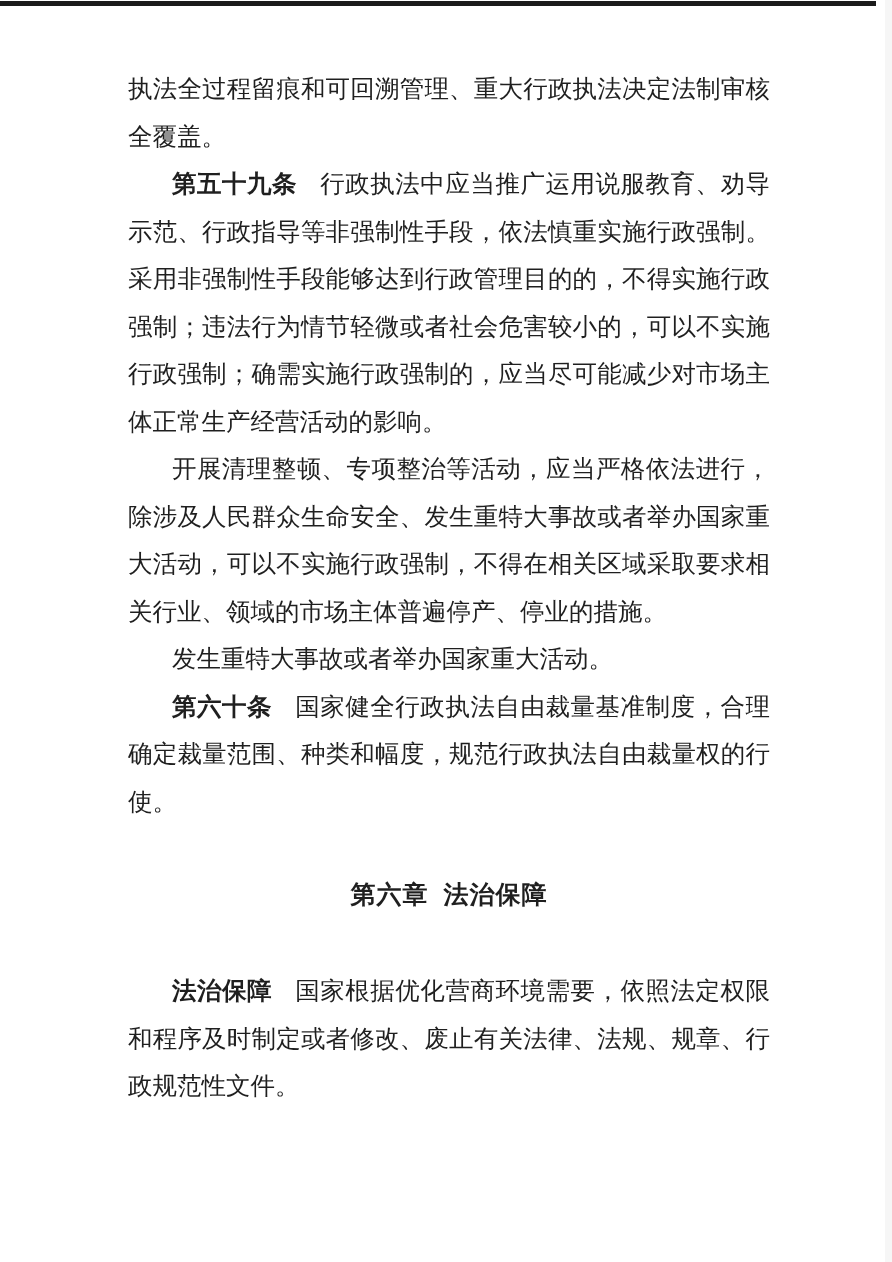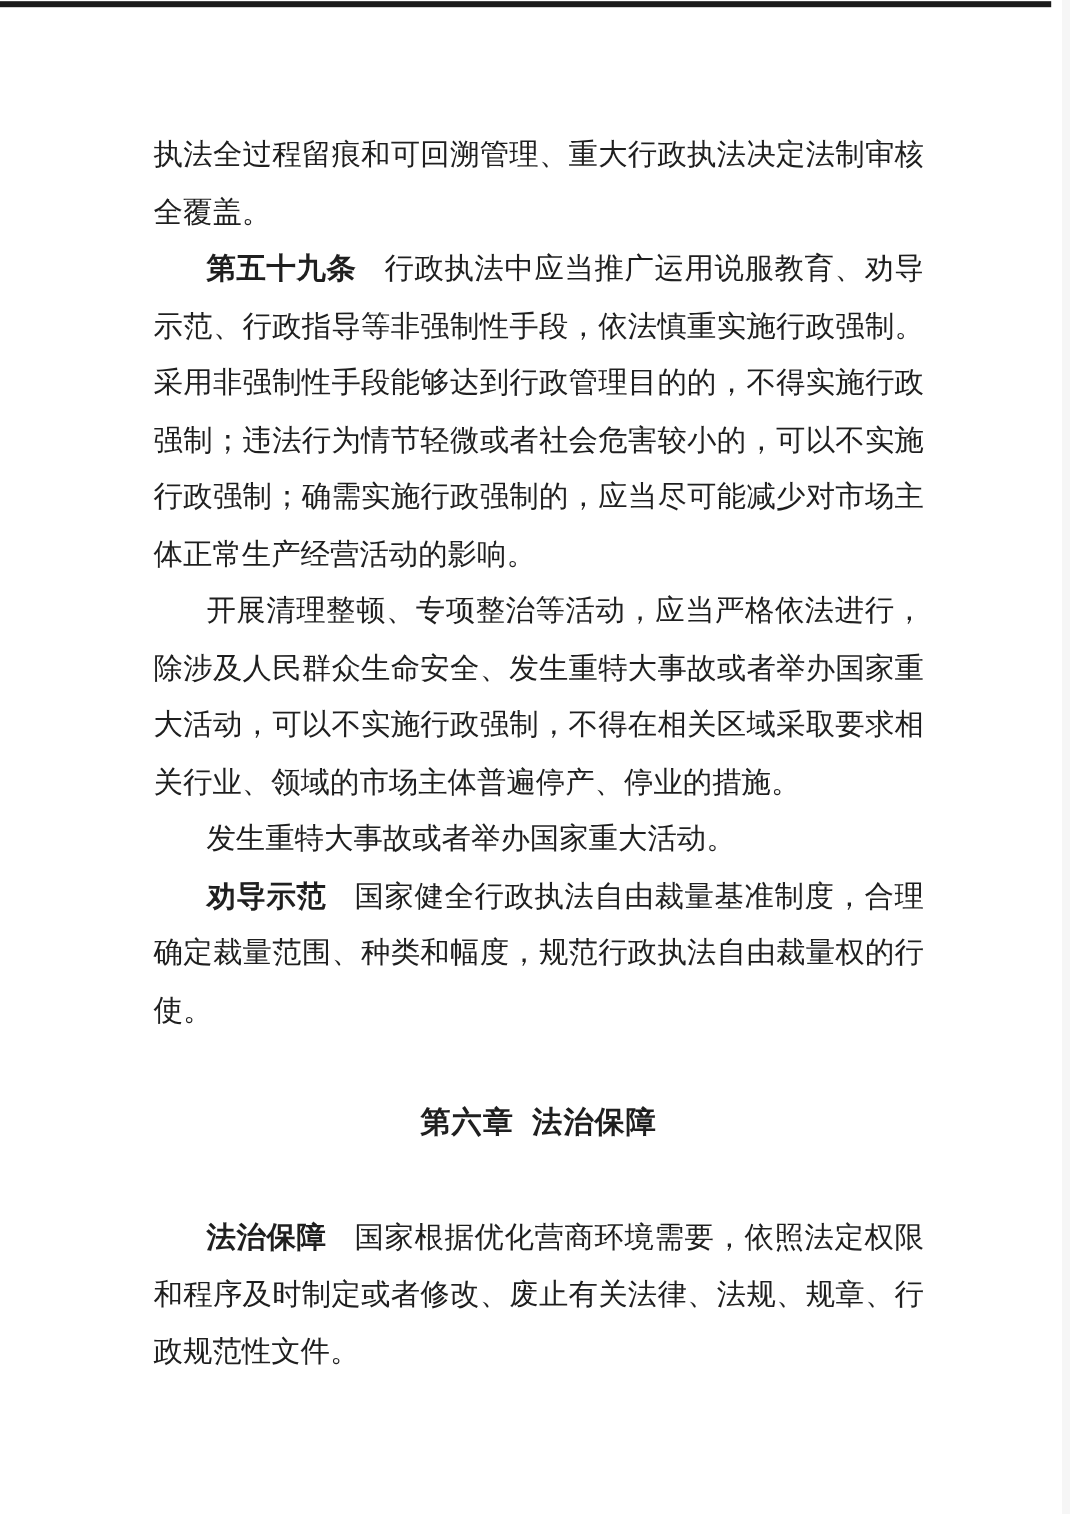--- a/index.html
+++ b/index.html
@@ -25,21 +25,21 @@
     right: 0;
     width: 7px;
     height: 1262px;
     background: #f6f6f6;
   }
   .text-column {
     position: absolute;
     left: 128px;
     top: 0;
     width: 642px;
-    padding-top: 106px;
+    padding-top: 65px;
     font-size: 24.5px;
     line-height: 47.5px;
     color: #1f1f1f;
     text-align: justify;
     text-justify: inter-ideograph;
   }
   .body-par {
     margin: 0;
   }
   .body-par.indent {
@@ -73,20 +73,20 @@
   <main class="text-column">
 
     <p class="body-par">执法全过程留痕和可回溯管理、重大行政执法决定法制审核全覆盖。</p>
 
     <p class="body-par indent"><span class="article-label">第五十九条</span><span>行政执法中应当推广运用说服教育、劝导示范、行政指导等非强制性手段，依法慎重实施行政强制。采用非强制性手段能够达到行政管理目的的，不得实施行政强制；违法行为情节轻微或者社会危害较小的，可以不实施行政强制；确需实施行政强制的，应当尽可能减少对市场主体正常生产经营活动的影响。</span></p>
 
     <p class="body-par indent">开展清理整顿、专项整治等活动，应当严格依法进行，除涉及人民群众生命安全、发生重特大事故或者举办国家重大活动，可以不实施行政强制，不得在相关区域采取要求相关行业、领域的市场主体普遍停产、停业的措施。</p>
 
     <p class="body-par indent">发生重特大事故或者举办国家重大活动。</p>
 
-    <p class="body-par indent"><span class="article-label">劝导示范</span><span>国家健全行政执法自由裁量基准制度，合理确定裁量范围、种类和幅度，规范行政执法自由裁量权的行使。</span></p>
+    <p class="body-par indent"><span class="article-label">第六十条</span><span>国家健全行政执法自由裁量基准制度，合理确定裁量范围、种类和幅度，规范行政执法自由裁量权的行使。</span></p>
 
     <h2 class="chapter-heading"><span>第六章</span><span class="chapter-title">法治保障</span></h2>
 
     <p class="body-par indent"><span class="article-label">法治保障</span><span>国家根据优化营商环境需要，依照法定权限和程序及时制定或者修改、废止有关法律、法规、规章、行政规范性文件。</span></p>
 
   </main>
 </div>
 
 </body></html>

